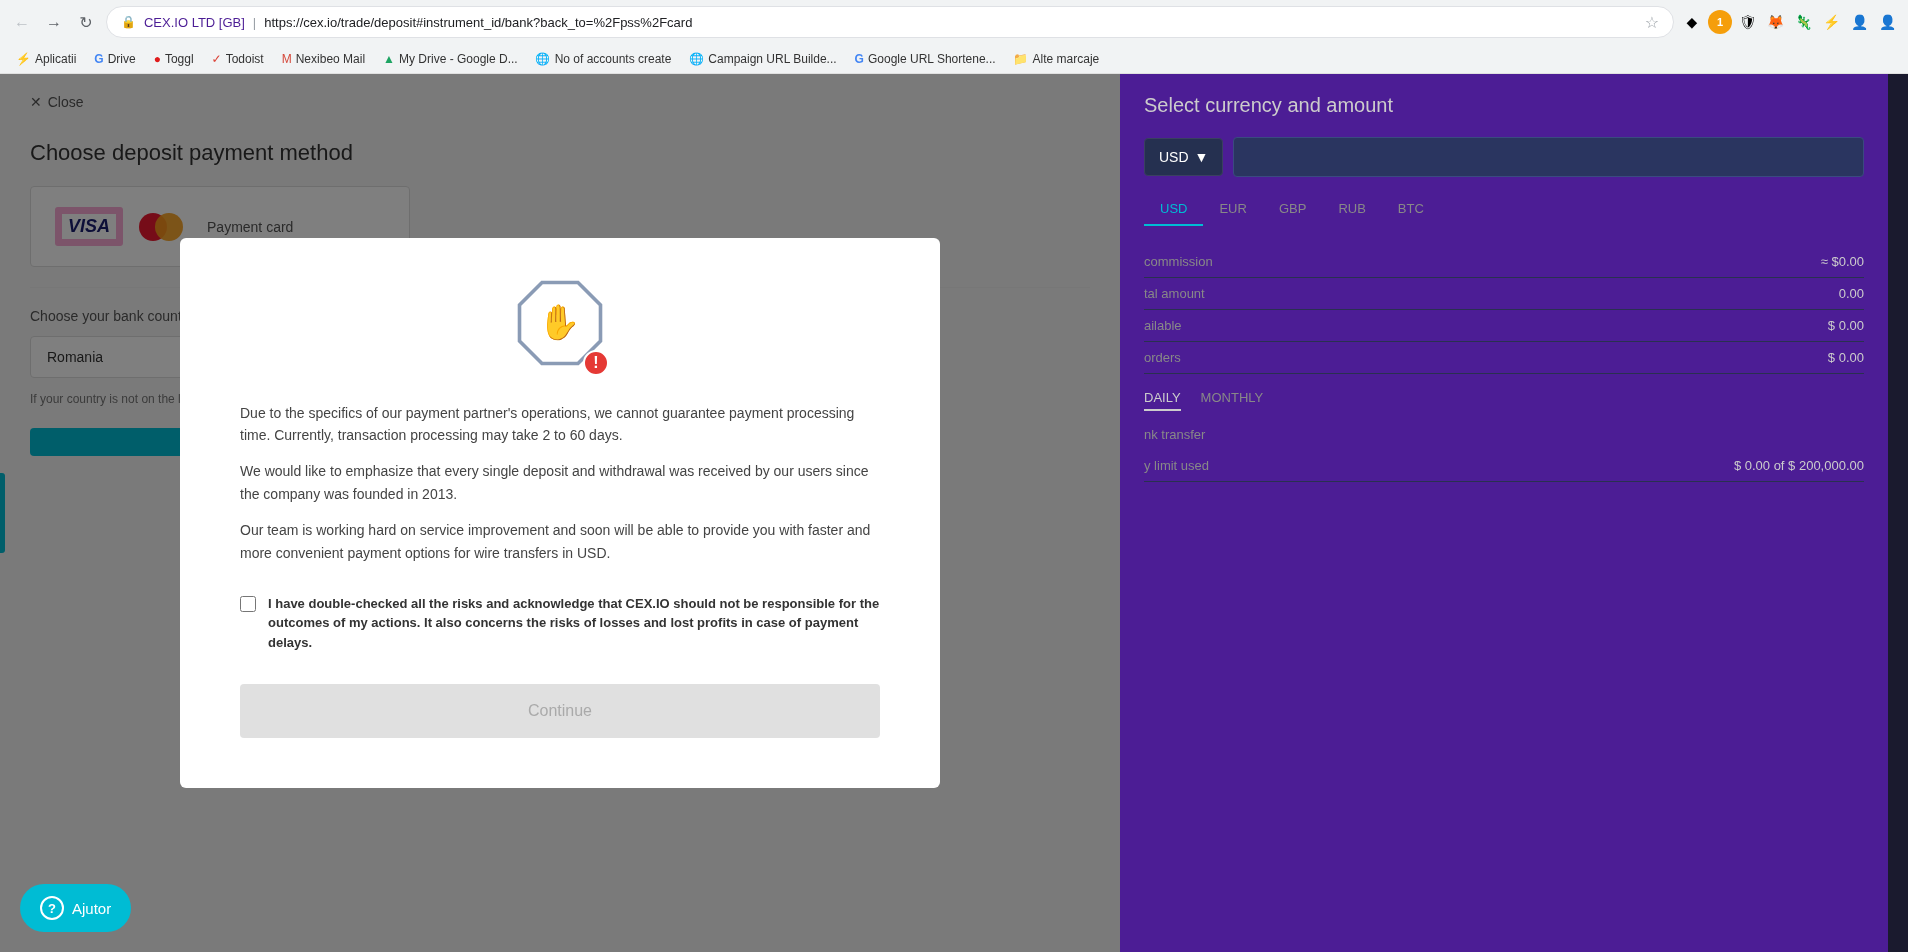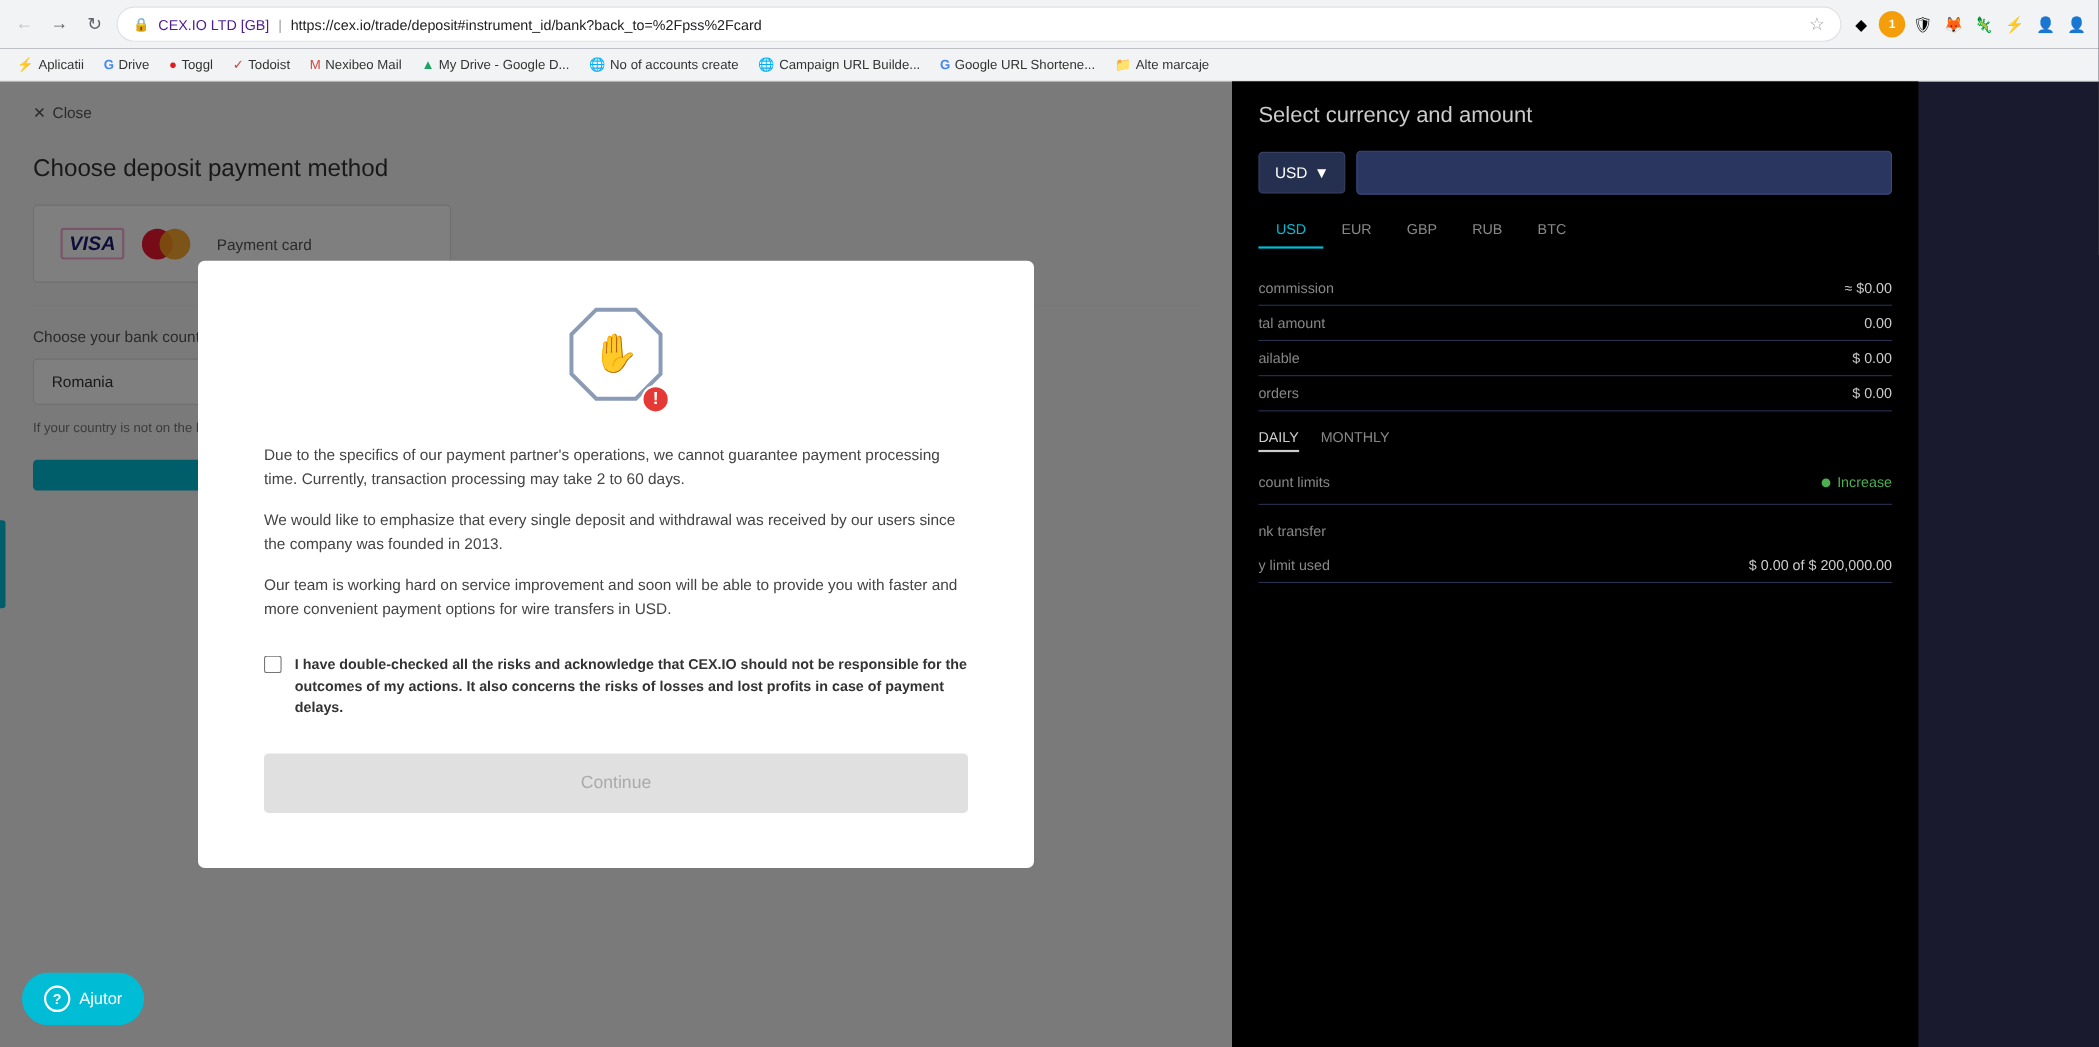--- a/index.html
+++ b/index.html
@@ -152,21 +152,21 @@
       display: flex;
       align-items: center;
       gap: 16px;
       width: 380px;
     }
     .visa-logo {
       font-size: 18px;
       font-weight: bold;
       font-style: italic;
       color: #1a1f71;
-      border: 2px solid #f9a8d4;
+      border: 7px solid #f9a8d4;
       padding: 2px 6px;
       border-radius: 3px;
     }
     .mc-logo {
       display: flex;
       align-items: center;
     }
     .mc-circle1 {
       width: 28px;
       height: 28px;
@@ -232,22 +232,22 @@
       top: 50%;
       transform: translateY(-50%);
       width: 5px;
       height: 80px;
       background: #00bcd4;
       border-radius: 0 3px 3px 0;
     }
 
     
     .right-panel {
-      width: 624px;
-      background: #000000;
+      width: 768px;
+      background: #4c1d95;
       height: 100%;
       padding: 20px 24px;
       color: white;
     }
     .right-panel-title {
       font-size: 20px;
       color: #ccc;
       margin-bottom: 20px;
       font-weight: 300;
     }
@@ -652,27 +652,20 @@
     <div class="info-row">
       <span class="info-label">orders</span>
       <span class="info-value">$ 0.00</span>
     </div>
 
     <div class="period-tabs">
       <div class="period-tab active">DAILY</div>
       <div class="period-tab">MONTHLY</div>
     </div>
 
-    <div class="limits-row">
-      <span class="info-label">count limits</span>
-      <div class="increase-btn">
-        <div class="increase-dot"></div>
-        <span>Increase</span>
-      </div>
-    </div>
 
     <div class="transfer-section">
       <div class="transfer-label">nk transfer</div>
       <div class="info-row">
         <span class="info-label">y limit used</span>
         <span class="info-value">$ 0.00 of $ 200,000.00</span>
       </div>
     </div>
   </div>
 </div>

